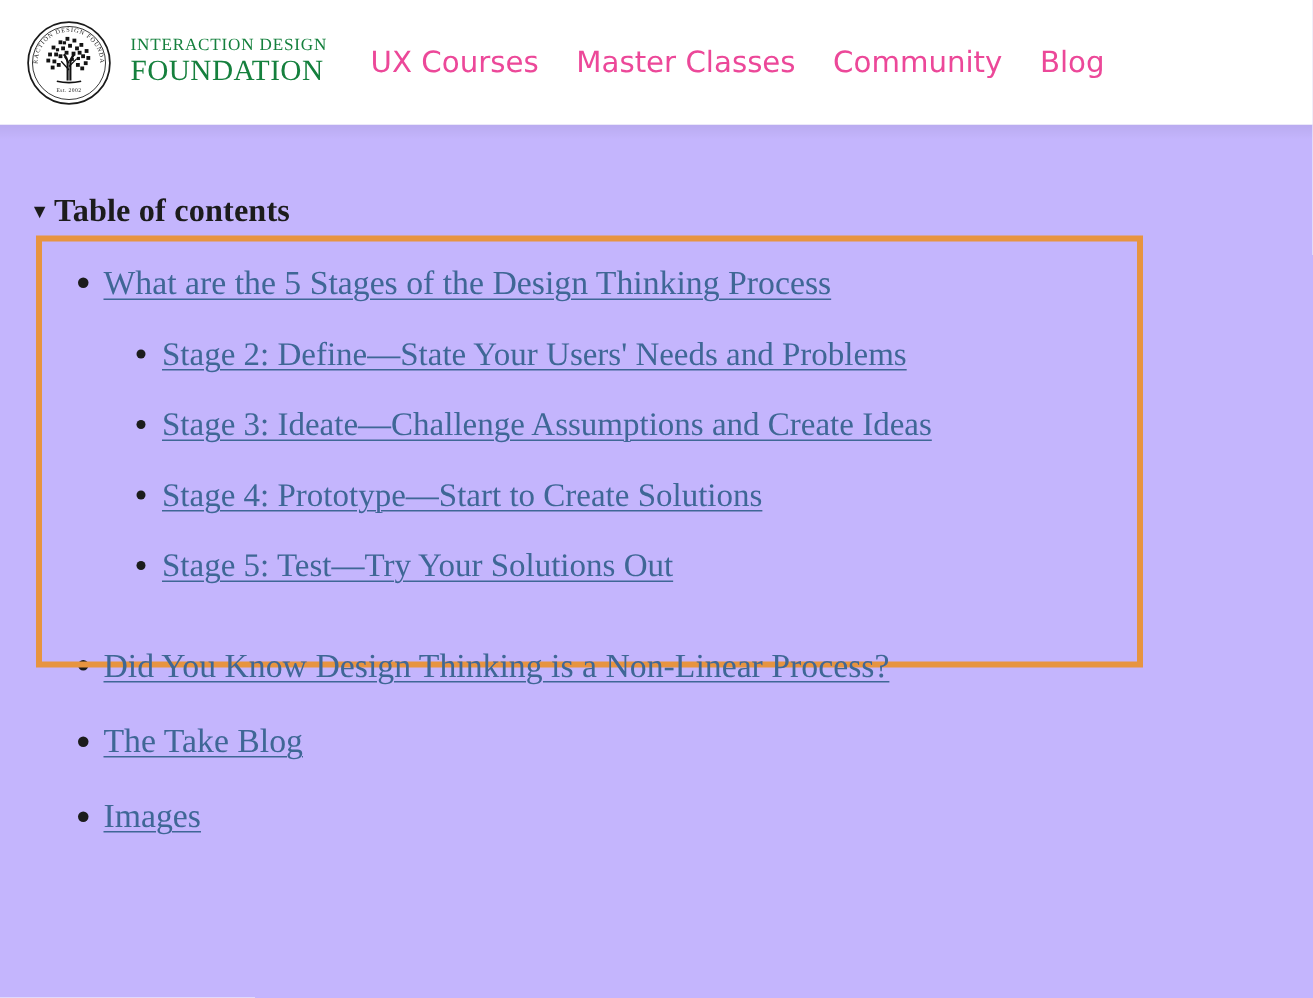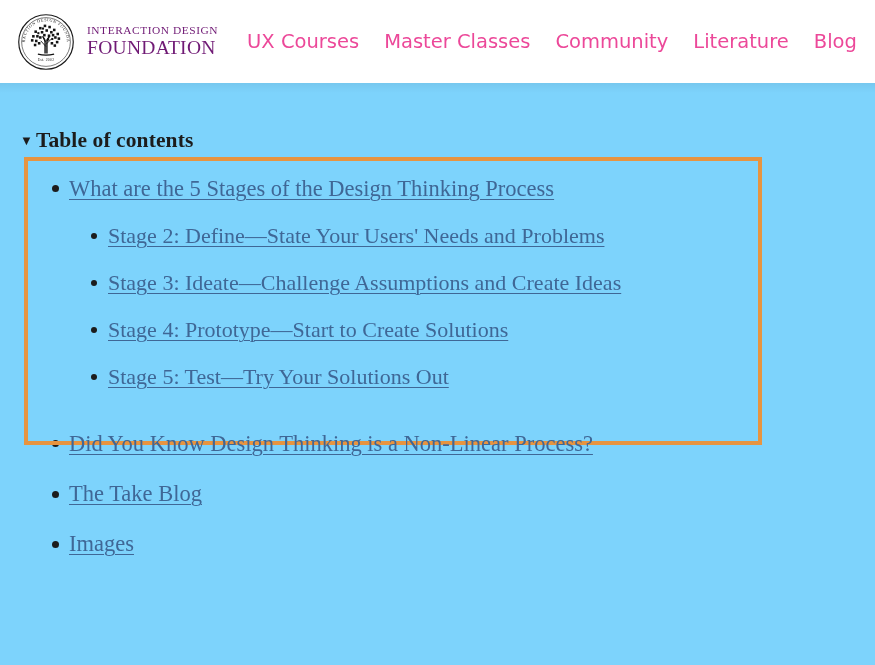--- a/index.html
+++ b/index.html
@@ -57,21 +57,21 @@
     text-decoration: none;
   }
   .brand-mark {
     width: 58px;
     height: 58px;
     flex: 0 0 58px;
   }
   .brand-words {
     margin-left: 12px;
     line-height: 1;
-    color: #701a75;
+    color: #15803d;
   }
   .brand-line1 {
     font-family: "Liberation Serif", "DejaVu Serif", serif;
     font-size: 11.4px;
     letter-spacing: 0.55px;
     display: block;
     white-space: nowrap;
   }
   .brand-line2 {
     font-family: "Liberation Serif", "DejaVu Serif", serif;
@@ -100,21 +100,21 @@
   }
   .nav-link:last-of-type { margin-right: 0; }
 
   
   .article-area {
     position: absolute;
     top: 83px;
     left: 0;
     width: 875px;
     height: 582px;
-    background: #7dd3fc;
+    background: #c4b5fd;
     overflow: hidden;
   }
 
   
   .clipped-line {
     position: absolute;
     top: -17px;
     left: 245px;
     width: 600px;
     font-family: "Liberation Serif", "DejaVu Serif", serif;
@@ -274,21 +274,20 @@
       <span class="brand-words">
         <span class="brand-line1">INTERACTION DESIGN</span>
         <span class="brand-line2">FOUNDATION</span>
       </span>
     </div>
 
     <nav class="main-nav">
       <a class="nav-link" href="#">UX Courses</a>
       <a class="nav-link" href="#">Master Classes</a>
       <a class="nav-link" href="#">Community</a>
-      <a class="nav-link" href="#">Literature</a>
       <a class="nav-link" href="#">Blog</a>
 
     </nav>
   </div>
   <div class="header-shadow"></div>
 
   <div class="article-area">
 
     <div class="clipped-line"></div>
 

